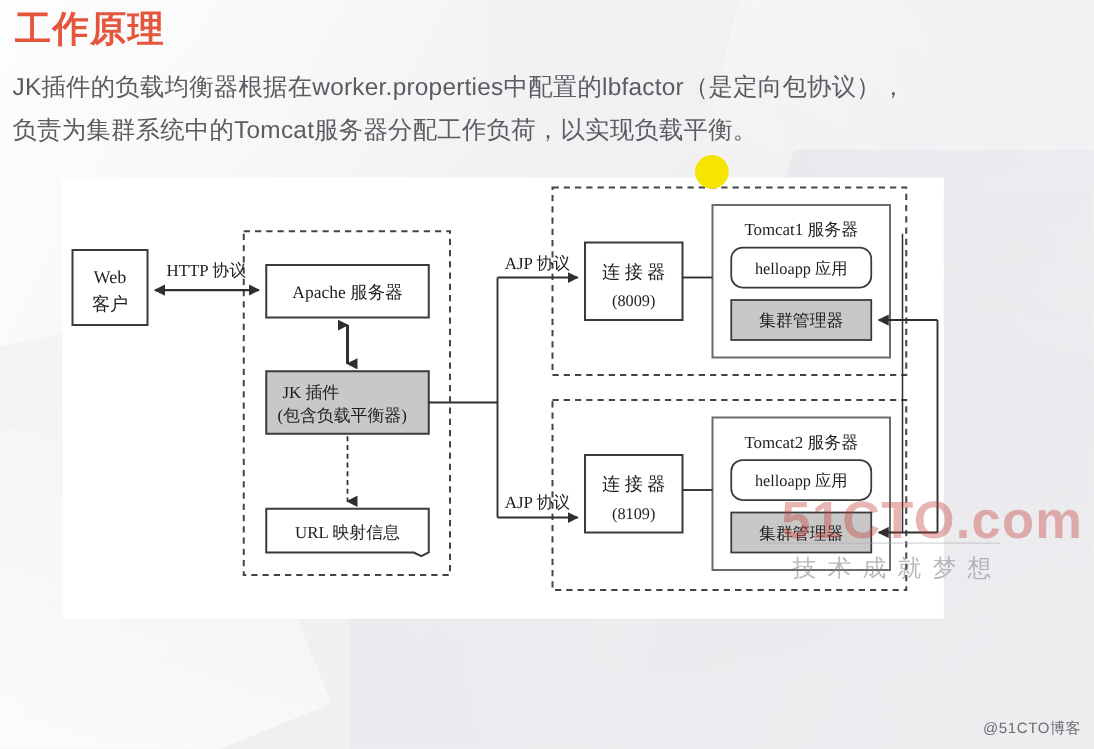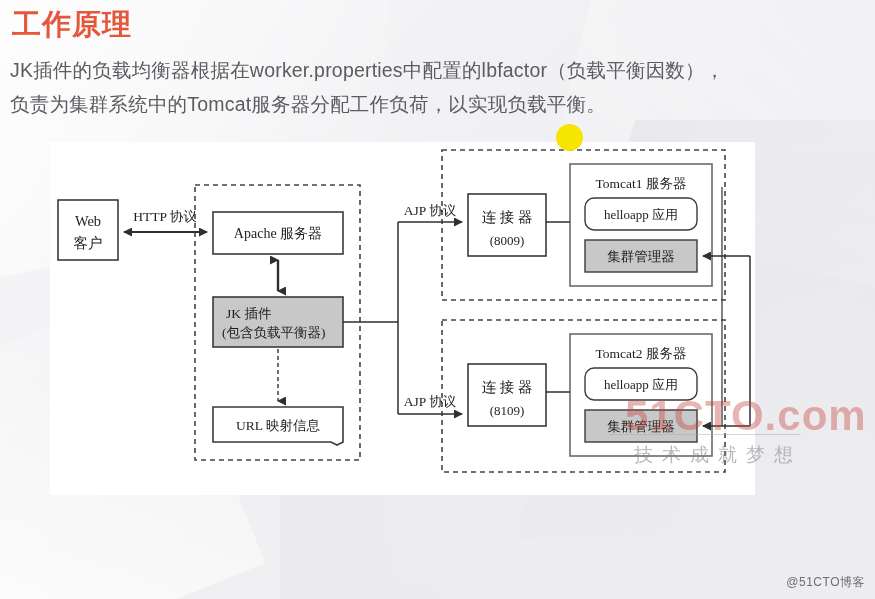--- a/index.html
+++ b/index.html
@@ -92,21 +92,21 @@
 
   <div class="facet f1"></div>
   <div class="facet f2"></div>
   <div class="facet f3"></div>
   <div class="facet f4"></div>
   <div class="facet f5"></div>
   <div class="facet f6"></div>
 
   <div id="title">工作原理</div>
 
-  <div class="para" id="p1">JK插件的负载均衡器根据在worker.properties中配置的lbfactor（负载平衡因数），</div>
+  <div class="para" id="p1">JK插件的负载均衡器根据在worker.properties中配置的lbfactor（是定向包协议），</div>
   <div class="para" id="p2">负责为集群系统中的Tomcat服务器分配工作负荷，以实现负载平衡。</div>
 
   <div id="diagram">
 
     <svg id="dg" viewBox="0 0 705 353" xmlns="http://www.w3.org/2000/svg">
       <defs>
         <marker id="arr" markerWidth="9" markerHeight="9" refX="8" refY="4.5" orient="auto" markerUnits="userSpaceOnUse">
           <path d="M0,0 L9,4.5 L0,9 Z" fill="#2f2f2f"></path>
         </marker>
         <marker id="arrL" markerWidth="9" markerHeight="9" refX="1" refY="4.5" orient="auto" markerUnits="userSpaceOnUse">

